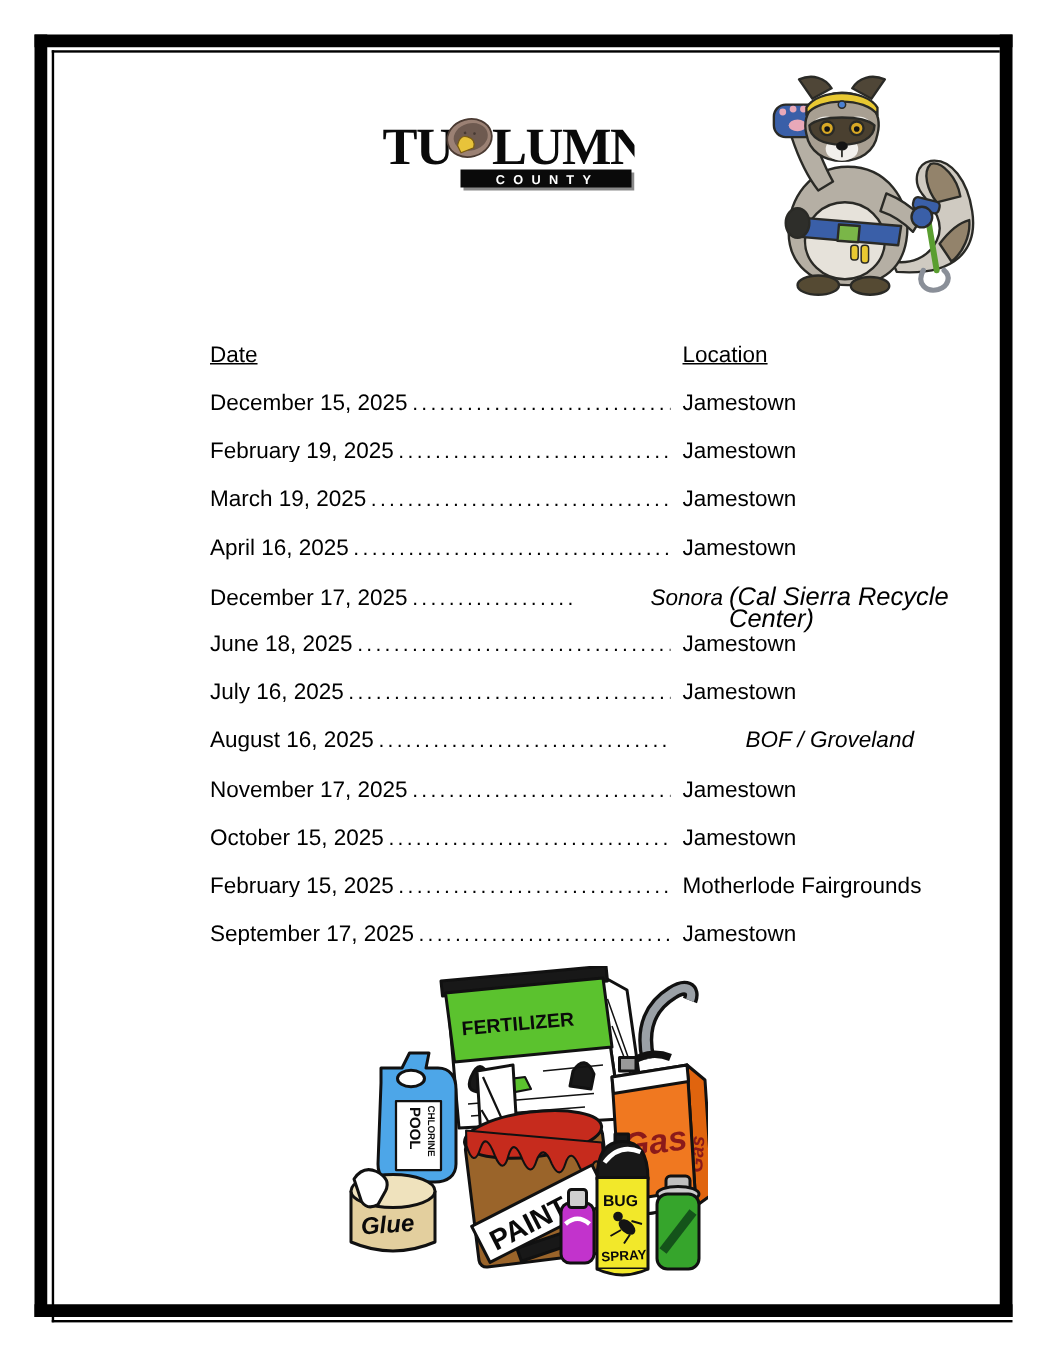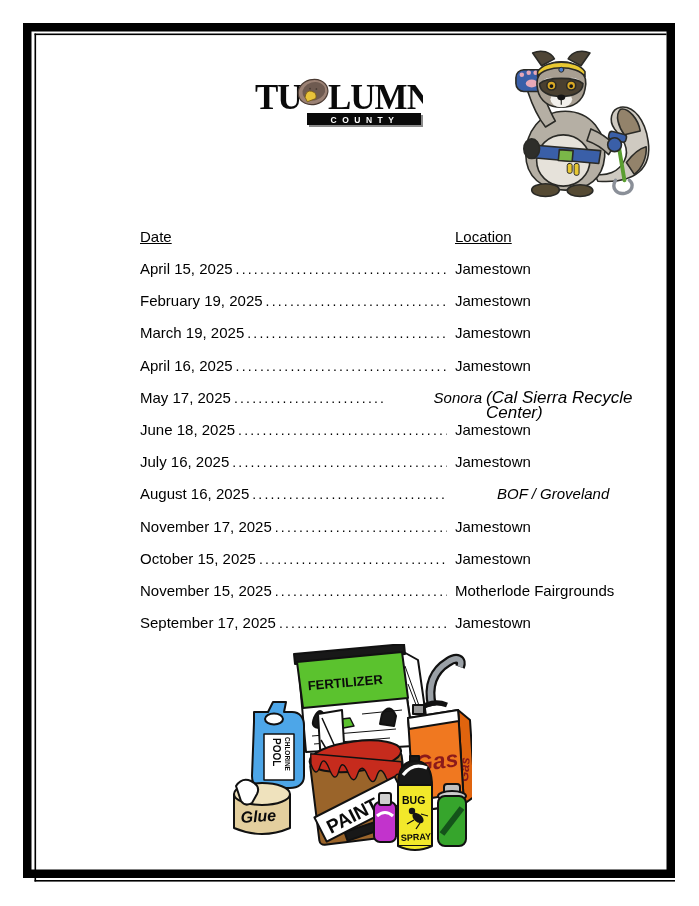--- a/index.html
+++ b/index.html
@@ -124,21 +124,21 @@
   <div class="schedule">
     <div class="hdr-row">
       <div class="row-left">
         <span class="hdr">Date</span>
       </div>
       <span class="hdr">Location</span>
     </div>
     <div>
         <div class="row">
           <div class="row-left">
-            <span>April 15, 2025</span>
+            <span>December 15, 2025</span>
             <span class="leader">........................................................................................................................</span>
           </div>
           <span class="loc">Jamestown</span>
         </div>
         <div class="row">
           <div class="row-left">
             <span>February 19, 2025</span>
             <span class="leader">........................................................................................................................</span>
           </div>
           <span class="loc">Jamestown</span>
@@ -152,21 +152,21 @@
         </div>
         <div class="row">
           <div class="row-left">
             <span>April 16, 2025</span>
             <span class="leader">........................................................................................................................</span>
           </div>
           <span class="loc">Jamestown</span>
         </div>
         <div class="row">
           <div class="row-left">
-            <span>May 17, 2025</span>
+            <span>December 17, 2025</span>
             <span class="leader">........................................................................................................................</span>
           </div>
           <span class="loc it">Sonora</span>
           <span class="loc-note">(Cal Sierra Recycle Center)</span>
         </div>
         <div class="row">
           <div class="row-left">
             <span>June 18, 2025</span>
             <span class="leader">........................................................................................................................</span>
           </div>
@@ -195,21 +195,21 @@
         </div>
         <div class="row">
           <div class="row-left">
             <span>October 15, 2025</span>
             <span class="leader">........................................................................................................................</span>
           </div>
           <span class="loc">Jamestown</span>
         </div>
         <div class="row">
           <div class="row-left">
-            <span>November 15, 2025</span>
+            <span>February 15, 2025</span>
             <span class="leader">........................................................................................................................</span>
           </div>
           <span class="loc">Motherlode Fairgrounds</span>
         </div>
         <div class="row">
           <div class="row-left">
             <span>September 17, 2025</span>
             <span class="leader">........................................................................................................................</span>
           </div>
           <span class="loc">Jamestown</span>

